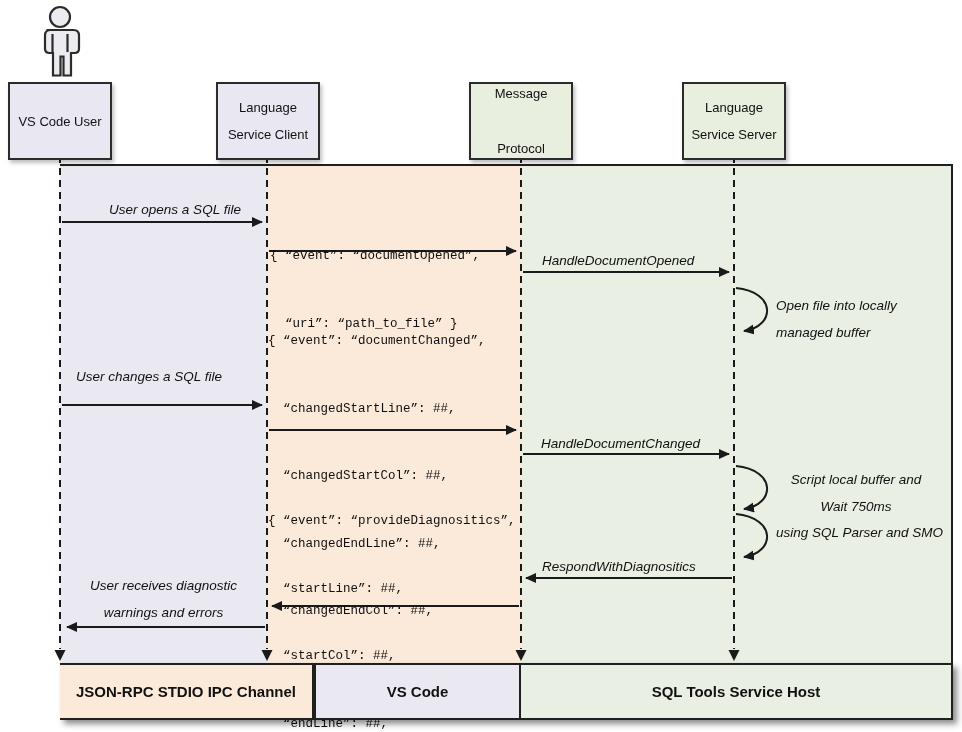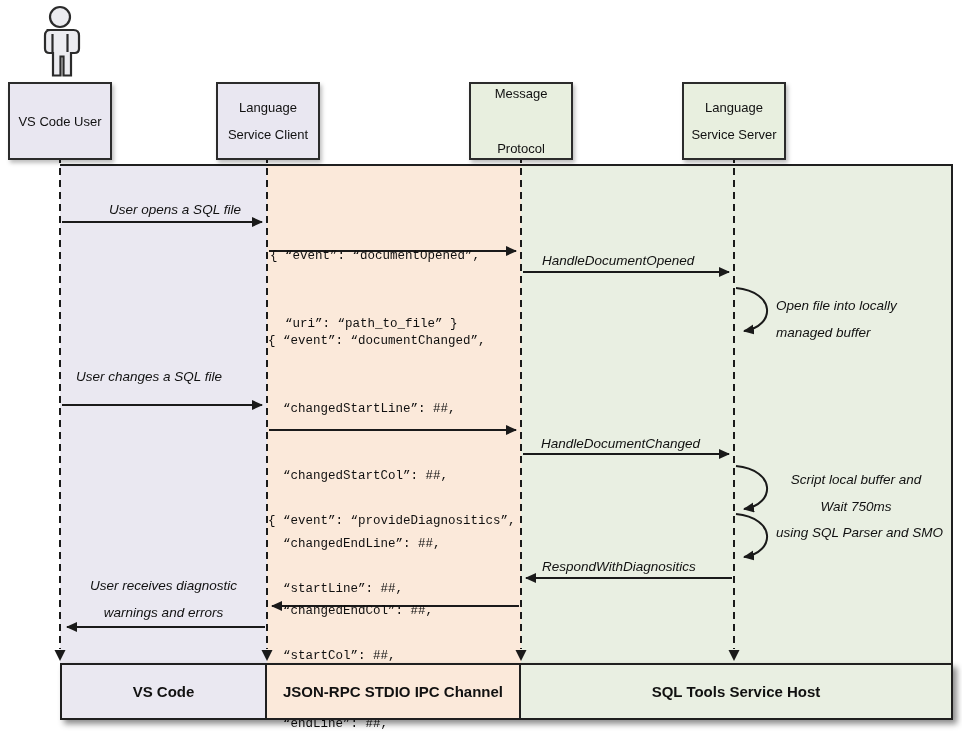--- a/index.html
+++ b/index.html
@@ -157,18 +157,18 @@
   <div class="payload" style="left:268px;top:465px;">
     <div>{ “event”: “provideDiagnositics”,</div>
     <div>  “startLine”: ##,</div>
     <div>  “startCol”: ##,</div>
     <div>  “endLine”: ##,</div>
     
     
   </div>
 
   <div class="footer-row">
+    <div class="footer-box b2">JSON-RPC STDIO IPC Channel</div>
     <div class="footer-box b1">VS Code</div>
-    <div class="footer-box b2">JSON-RPC STDIO IPC Channel</div>
     <div class="footer-box b3">SQL Tools Service Host</div>
   </div>
 
 </div>
 
 </body></html>

